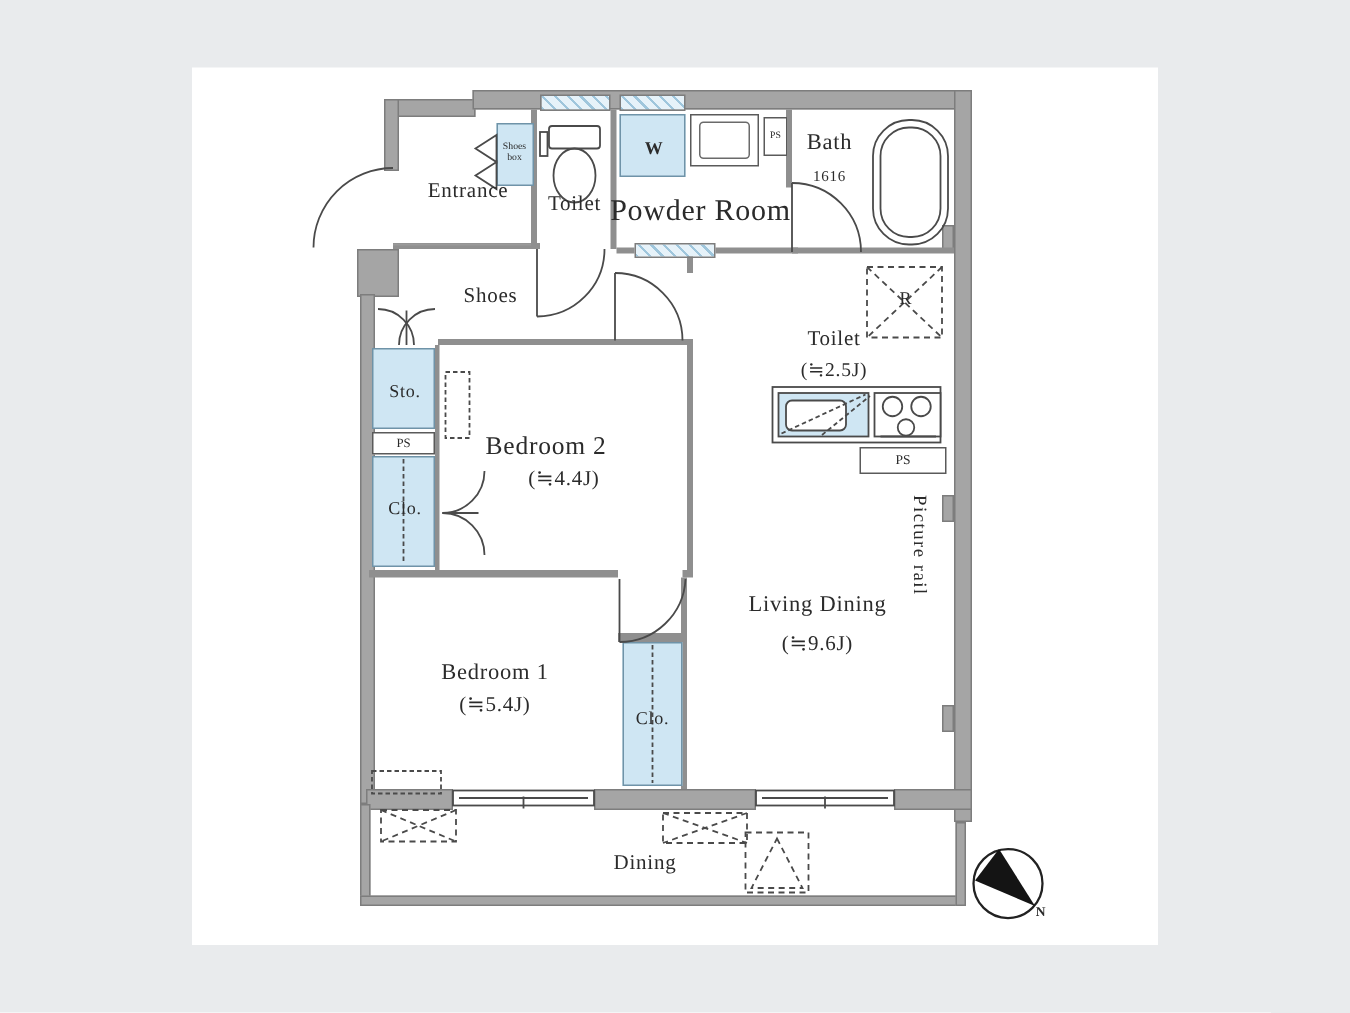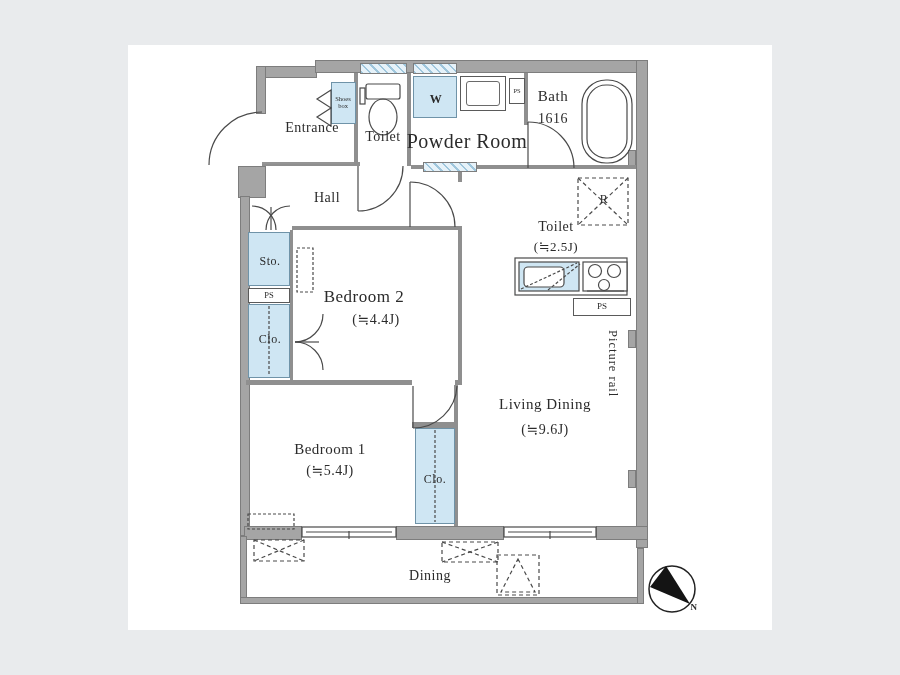--- a/index.html
+++ b/index.html
@@ -182,22 +182,22 @@
   </g>
 </svg>
 
 <div class="lbl" style="left:312px;top:128px;font-size:14px">Entrance</div>
 <div class="lbl small wrap2" style="left:343px;top:102px;font-size:6.5px">Shoes box</div>
 <div class="lbl" style="left:383px;top:137px;font-size:14px">Toilet</div>
 <div class="lbl" style="left:467px;top:141px;font-size:20px">Powder Room</div>
 <div class="lbl" style="left:436px;top:99px;font-size:12px;font-weight:bold">W</div>
 <div class="lbl small" style="left:517px;top:91px;font-size:6.5px">PS</div>
 <div class="lbl" style="left:553px;top:96px;font-size:15px">Bath</div>
-<div class="lbl" style="left:553px;top:119px;font-size:14px">1616</div>
-<div class="lbl" style="left:327px;top:198px;font-size:14px">Hall</div>
+<div class="lbl" style="left:553px;top:119px;font-size:10px">1616</div>
+<div class="lbl" style="left:327px;top:198px;font-size:14px">Shoes</div>
 <div class="lbl" style="left:556px;top:227px;font-size:14px">Toilet</div>
 <div class="lbl" style="left:556px;top:247px;font-size:13px">(≒2.5J)</div>
 <div class="lbl" style="left:604px;top:199px;font-size:12px">R</div>
 <div class="lbl" style="left:270px;top:261px;font-size:12px">Sto.</div>
 <div class="lbl small" style="left:269px;top:295px;font-size:8.5px">PS</div>
 <div class="lbl" style="left:270px;top:339px;font-size:12px">Clo.</div>
 <div class="lbl" style="left:364px;top:297px;font-size:17px">Bedroom 2</div>
 <div class="lbl" style="left:376px;top:320px;font-size:14px">(≒4.4J)</div>
 <div class="lbl" style="left:545px;top:404px;font-size:15px">Living Dining</div>
 <div class="lbl" style="left:545px;top:430px;font-size:14px">(≒9.6J)</div>

